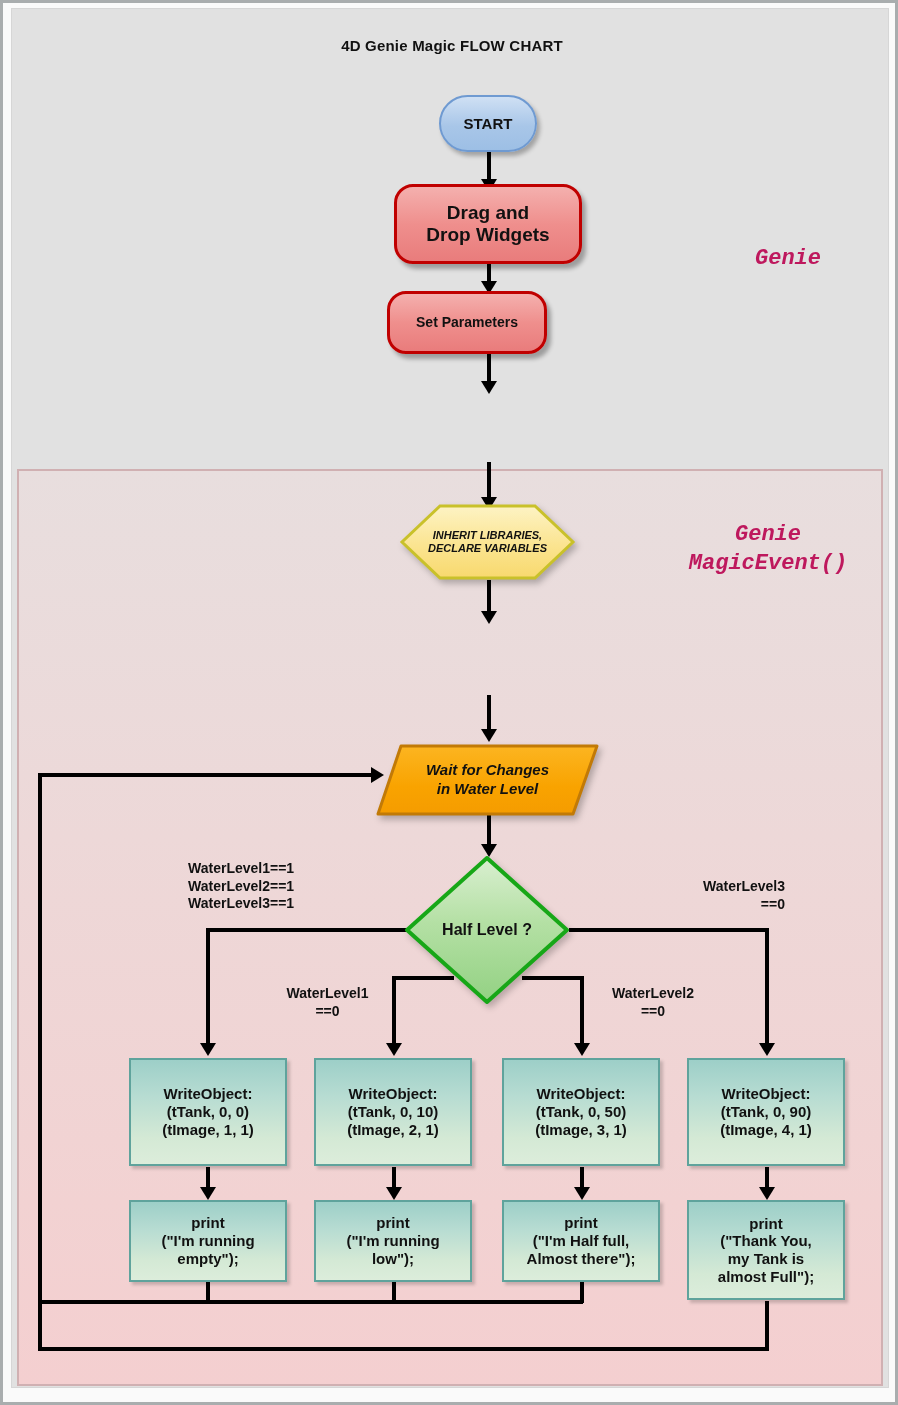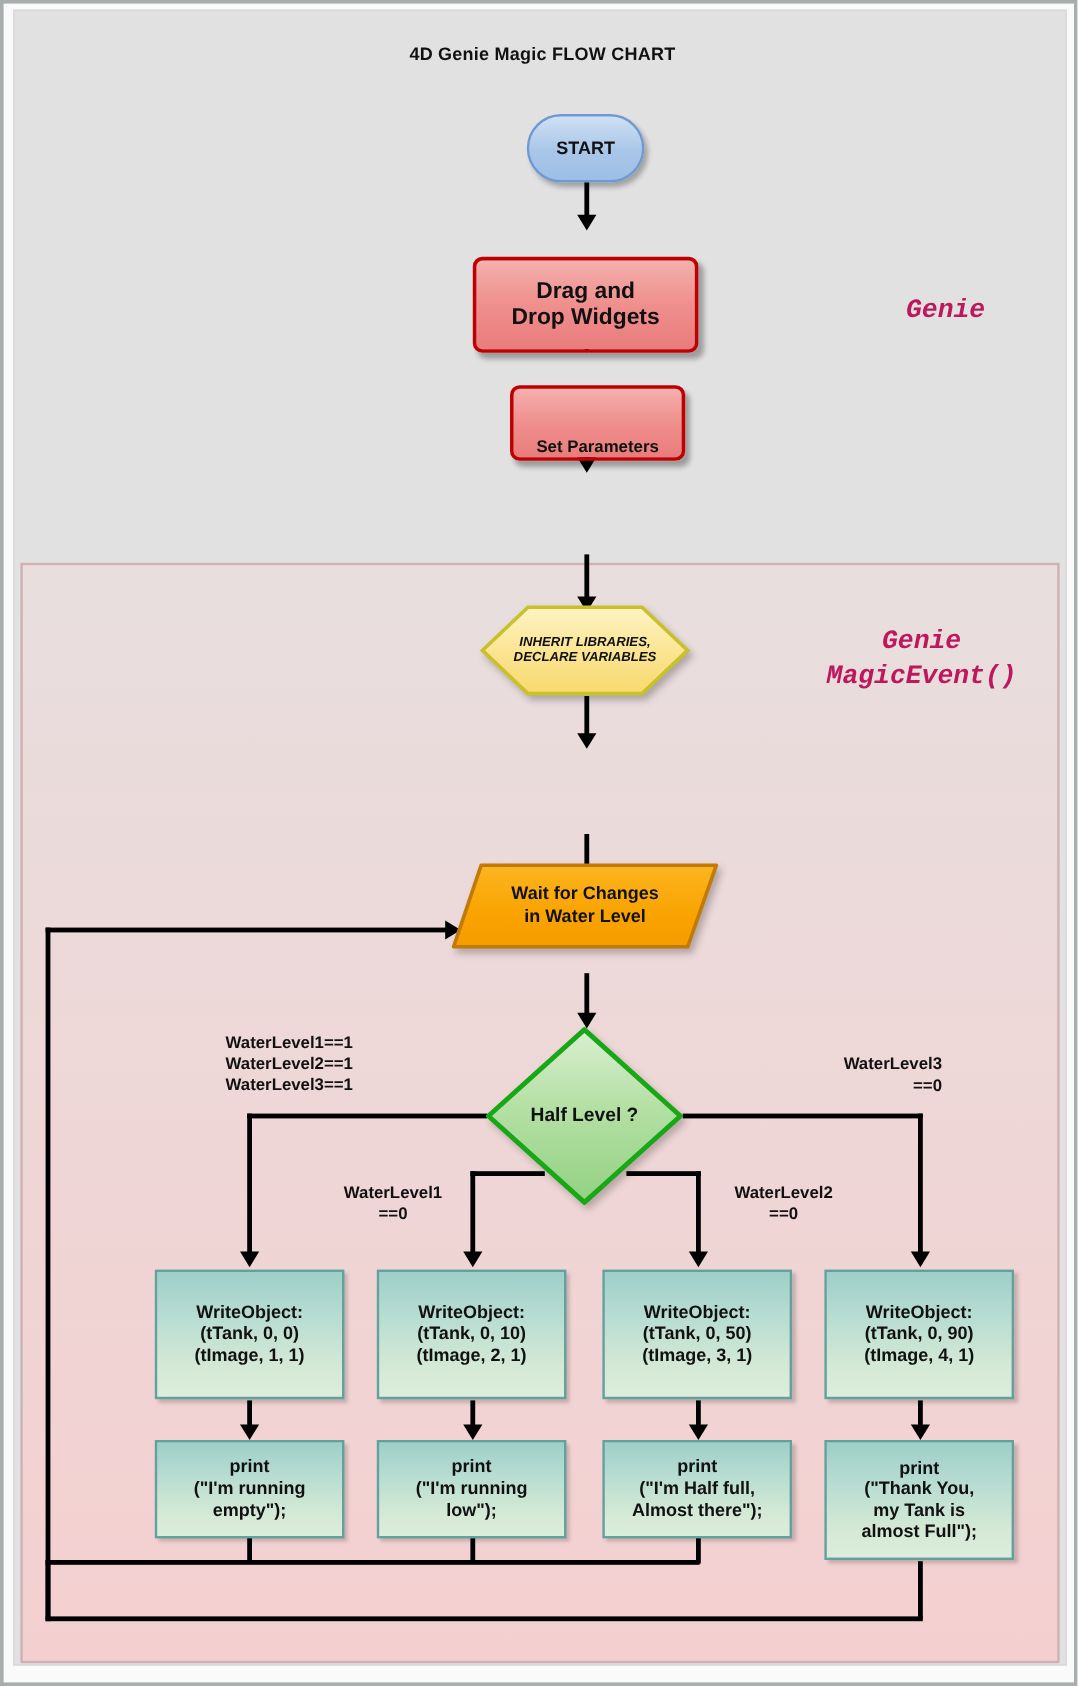--- a/index.html
+++ b/index.html
@@ -60,25 +60,25 @@
   
   .term {
     border-radius: 34px;
     background: linear-gradient(180deg,#cfe0f4 0%, #a8c6e8 55%, #9dbfe5 100%);
     border: 2px solid #6f9ad1;
     box-shadow: 3px 4px 4px rgba(0,0,0,.28);
     color: #111; font-size: 15px; font-weight: bold;
   }
   
   .proc-red {
-    border-radius: 8px;
+    border-radius: 19px;
     background: linear-gradient(180deg,#f4b0ae 0%, #ef8f8d 50%, #e97c7c 100%);
     border: 3px solid #c00000;
     box-shadow: 4px 5px 4px rgba(0,0,0,.3);
-    color: #111; font-weight: bold; margin-top: 30px;
+    color: #111; font-weight: bold;
   }
   
   .proc-pre::before, .proc-pre::after {
     content: ""; position: absolute; top: 0; bottom: 0; width: 2px;
     background: #c00000; z-index: 2;
   }
   .proc-pre::before { left: 26px; }
   .proc-pre::after  { right: 26px; }
 
   
@@ -210,42 +210,42 @@
 
   <div class="node term" style="left:436px; top:92px; width:98px; height:57px;">
     <span class="lbl">START</span>
   </div>
 
   <div class="node proc-red" style="left:391px; top:181px; width:188px; height:80px; font-size:19px;">
     <span class="lbl">Drag and
 Drop Widgets</span>
   </div>
 
-  <div class="node proc-red" style="left:422px; top:288px; width:146px; height:63px; font-size:14px;align-items:flex-end;">
+  <div class="node proc-red" style="left:384px; top:288px; width:160px; height:63px; font-size:14px;">
     <span class="lbl">Set Parameters</span>
   </div>
 
 
   <div class="hexwrap" style="left:396px; top:500px; width:177px; height:78px;font-style:italic;">
     <svg width="177" height="78" viewBox="0 0 177 78">
       <defs>
         <linearGradient id="gHex" x1="0" y1="0" x2="0" y2="1">
           <stop offset="0%" stop-color="#fdf3c4"></stop>
             <stop offset="55%" stop-color="#fbe490"></stop>
           <stop offset="100%" stop-color="#f8d96e"></stop>
         </linearGradient>
       </defs>
       <polygon points="41,3 136,3 174,39 136,75 41,75 3,39" fill="url(#gHex)" stroke="#c9c12a" stroke-width="3" style="filter:drop-shadow(3px 4px 3px rgba(0,0,0,.25))"></polygon>
     </svg>
     <div class="lbl">INHERIT LIBRARIES,
 DECLARE VARIABLES</div>
   </div>
 
 
-  <div class="paraWrap" style="left:371px; top:714px; width:227px; height:76px;">
+  <div class="paraWrap" style="left:371px; top:739px; width:227px; height:76px;font-style:italic;">
     <svg width="227" height="76" viewBox="0 0 227 76">
       <defs>
         <linearGradient id="gPar2" x1="0" y1="0" x2="0" y2="1">
           <stop offset="0%" stop-color="#fcb521"></stop>
             <stop offset="60%" stop-color="#f9a300"></stop>
           <stop offset="100%" stop-color="#f59c00"></stop>
         </linearGradient>
       </defs>
       <path d="M27,4 L223,4 L199,72 L4,72 Z" fill="url(#gPar2)" stroke="#c27a06" stroke-width="3" stroke-linejoin="round" style="filter:drop-shadow(3px 4px 3px rgba(0,0,0,.25))"></path>
     </svg>

